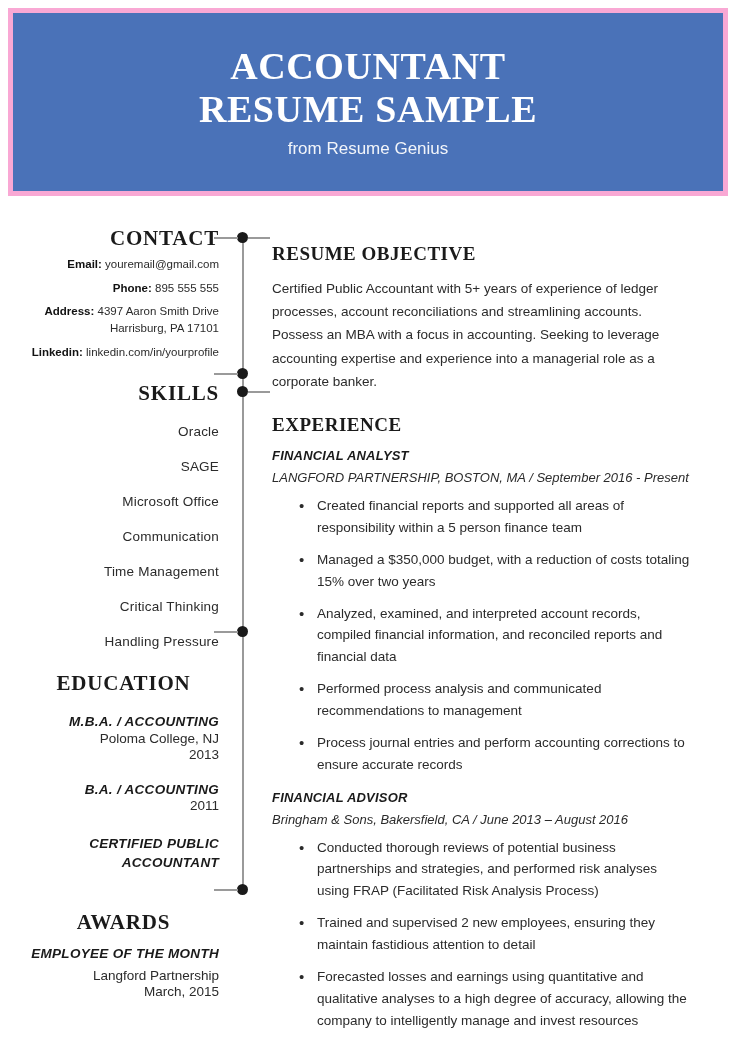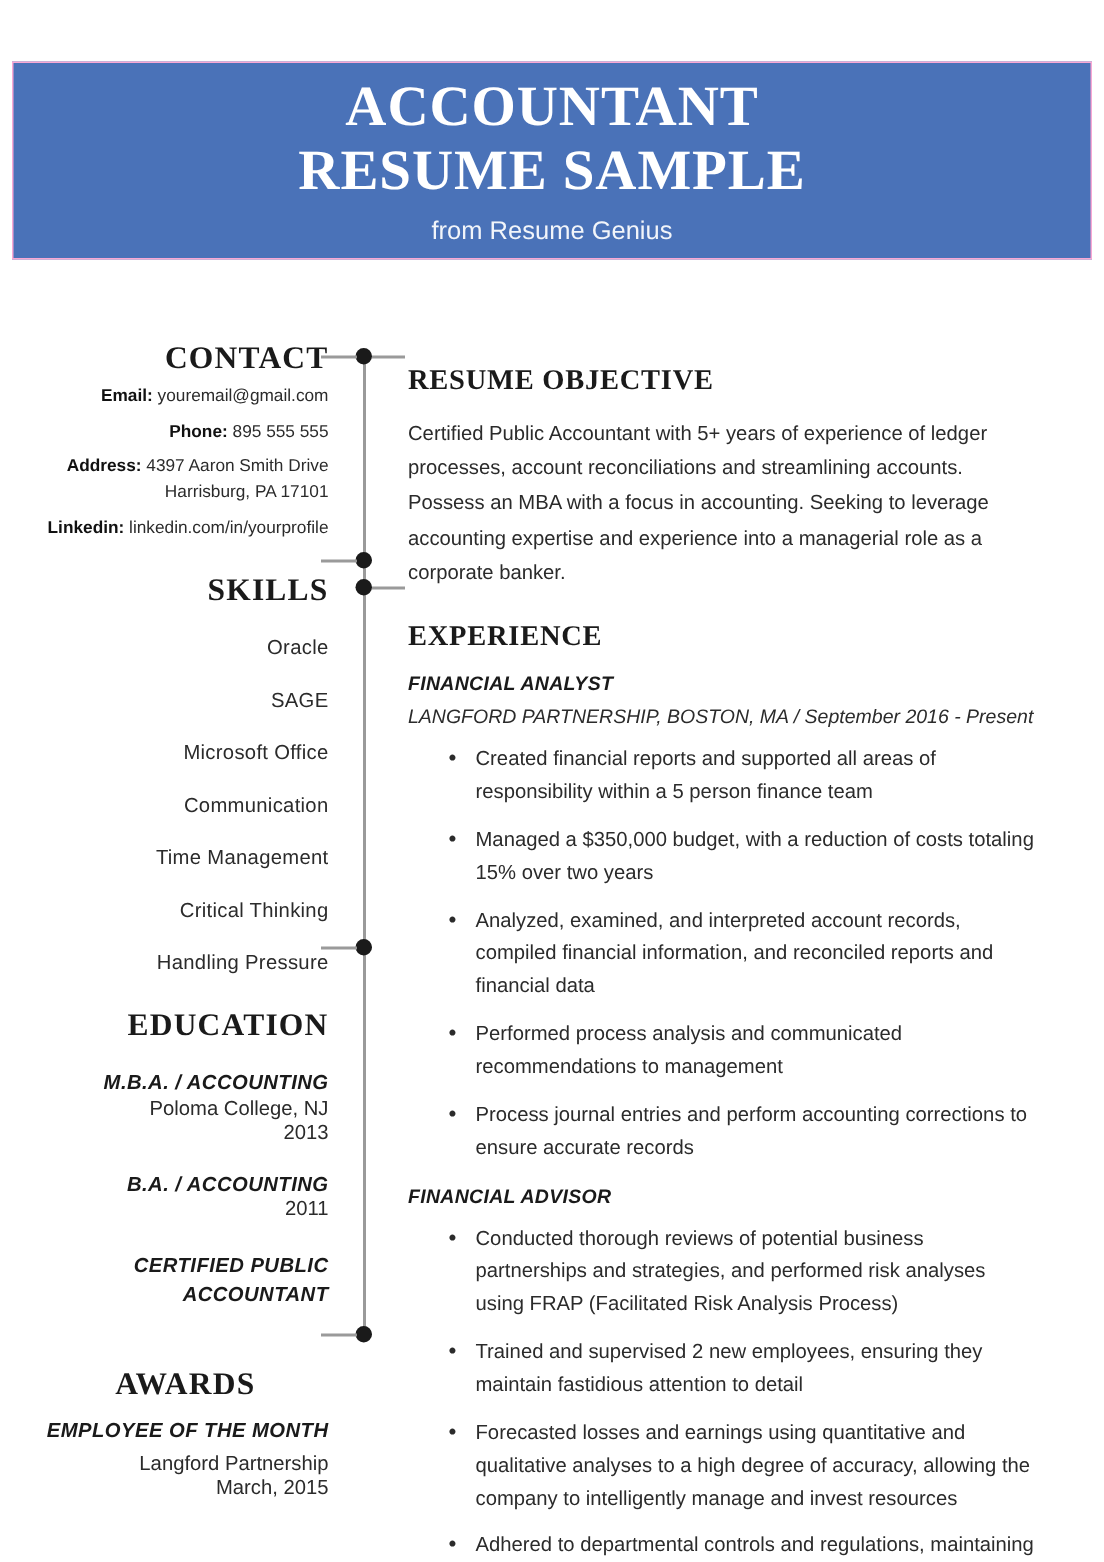--- a/index.html
+++ b/index.html
@@ -24,29 +24,28 @@
     background: #ffffff;
     box-sizing: border-box;
   }
 
   
   .banner {
     position: absolute;
     left: 8px;
     top: 8px;
     width: 720px;
-    height: 132px;
+    height: 188px;
     background: #4a72b8;
-    border: 1px solid #f9a8d4;
+    border: 5px solid #f9a8d4;
     box-sizing: border-box;
     display: flex;
     flex-direction: column;
     align-items: center;
     justify-content: center;
-    margin-top: 33px;
   }
   .banner-title {
     font-family: "Liberation Serif", serif;
     font-weight: bold;
     color: #ffffff;
     font-size: 38px;
     line-height: 1.12;
     letter-spacing: 0.6px;
     text-align: center;
     margin: 0;
@@ -302,21 +301,21 @@
         <li>SAGE</li>
         <li>Microsoft Office</li>
         <li>Communication</li>
         <li>Time  Management</li>
         <li>Critical  Thinking</li>
         <li>Handling Pressure</li>
       </ul>
     </div>
 
     <div>
-      <div class="sec-head" style="margin-top:24px;">EDUCATION</div>
+      <div class="sec-head" style="margin-top:24px;text-align:center;">EDUCATION</div>
 
       <div class="edu-entry">
         <div class="edu-degree">M.B.A.  /  ACCOUNTING</div>
         <div class="edu-school">Poloma College, NJ</div>
         <div class="edu-year">2013</div>
       </div>
 
       <div class="edu-entry">
         <div class="edu-degree">B.A.  /  ACCOUNTING</div>
         <div class="edu-year">2011</div>
@@ -351,20 +350,21 @@
           <li>Created financial reports and supported all areas of responsibility within a 5 person finance team</li>
           <li>Managed a $350,000 budget, with a reduction of costs totaling 15% over two years</li>
           <li>Analyzed, examined, and interpreted account records, compiled financial information, and reconciled reports and financial data</li>
           <li>Performed process analysis and communicated recommendations to management</li>
           <li>Process journal entries and perform accounting corrections to ensure accurate records</li>
         </ul>
       </div>
 
       <div class="job">
         <div class="job-title">FINANCIAL ADVISOR</div>
+        <div class="job-meta">Bringham &amp; Sons, Bakersfield, CA  /  June 2013 – August 2016</div>
         <ul class="bullets">
           <li>Conducted thorough reviews of potential business partnerships and strategies, and performed risk analyses using FRAP (Facilitated Risk Analysis Process)</li>
           <li>Trained and supervised 2 new employees, ensuring they maintain fastidious attention to detail</li>
           <li>Forecasted losses and earnings using quantitative and qualitative analyses to a high degree of accuracy, allowing the company to intelligently manage and invest resources</li>
           <li>Adhered to departmental controls and regulations, maintaining ethical conduct at all times.</li>
         </ul>
       </div>
 
     </div>
 

